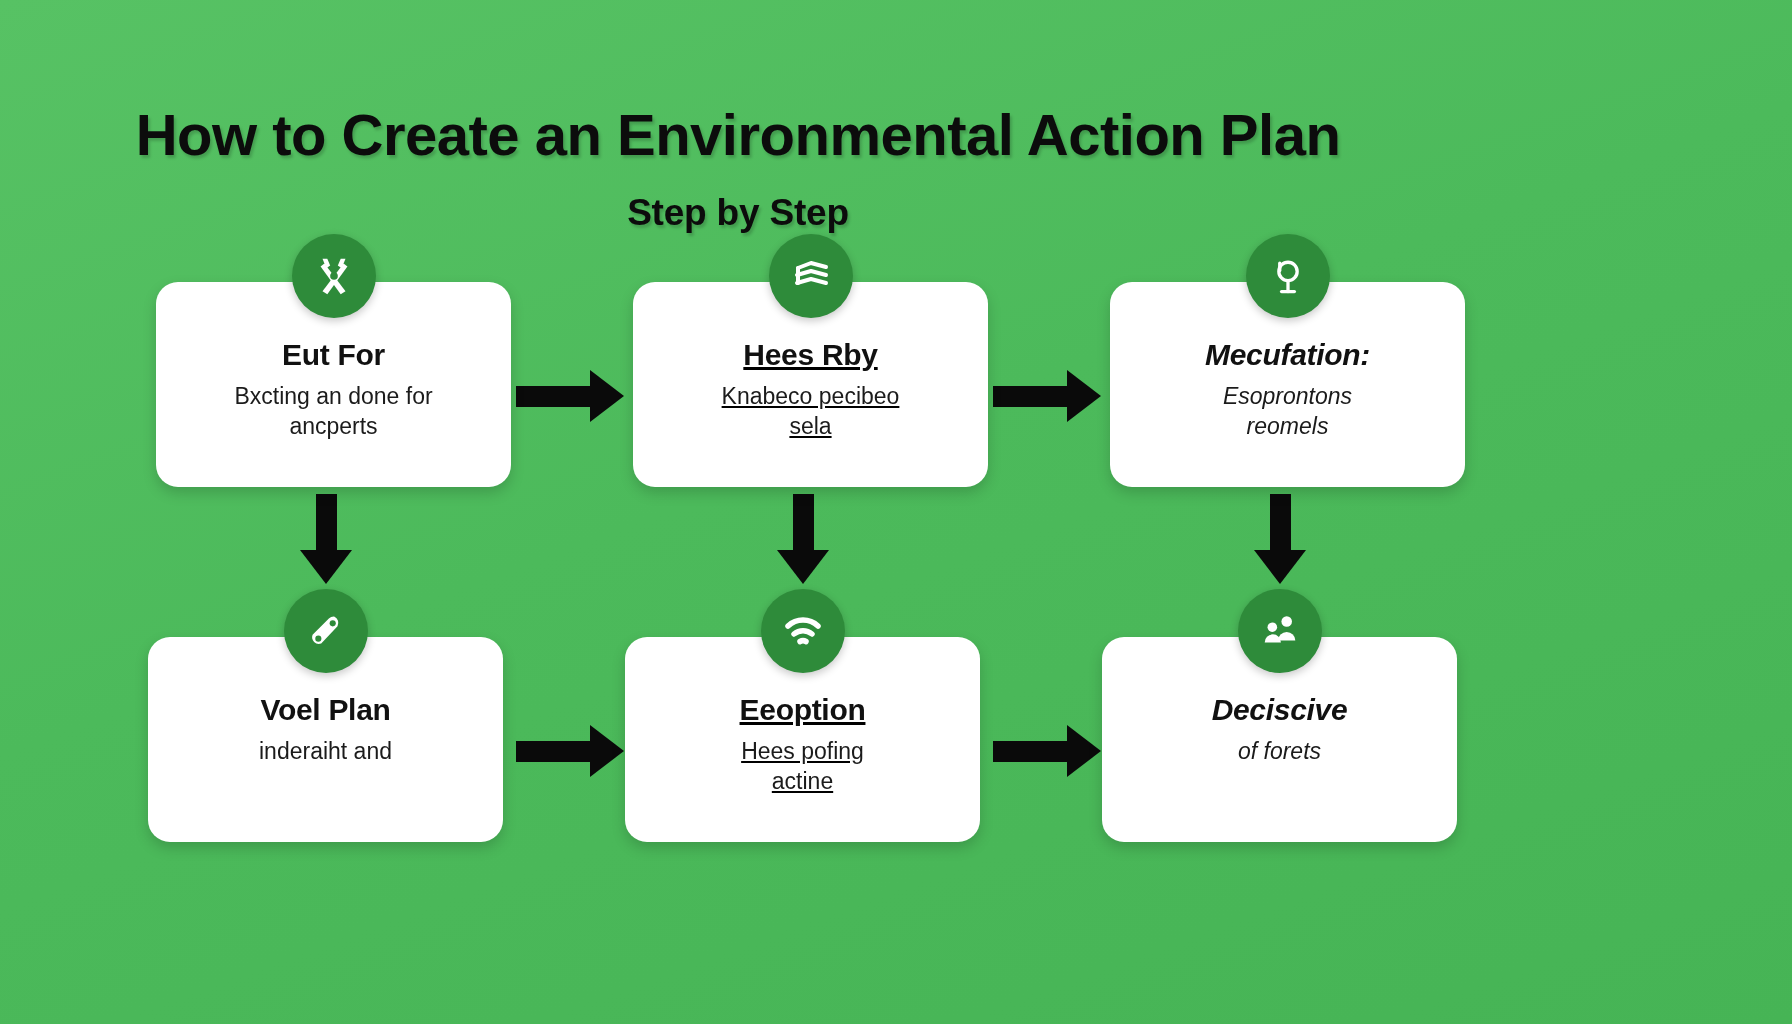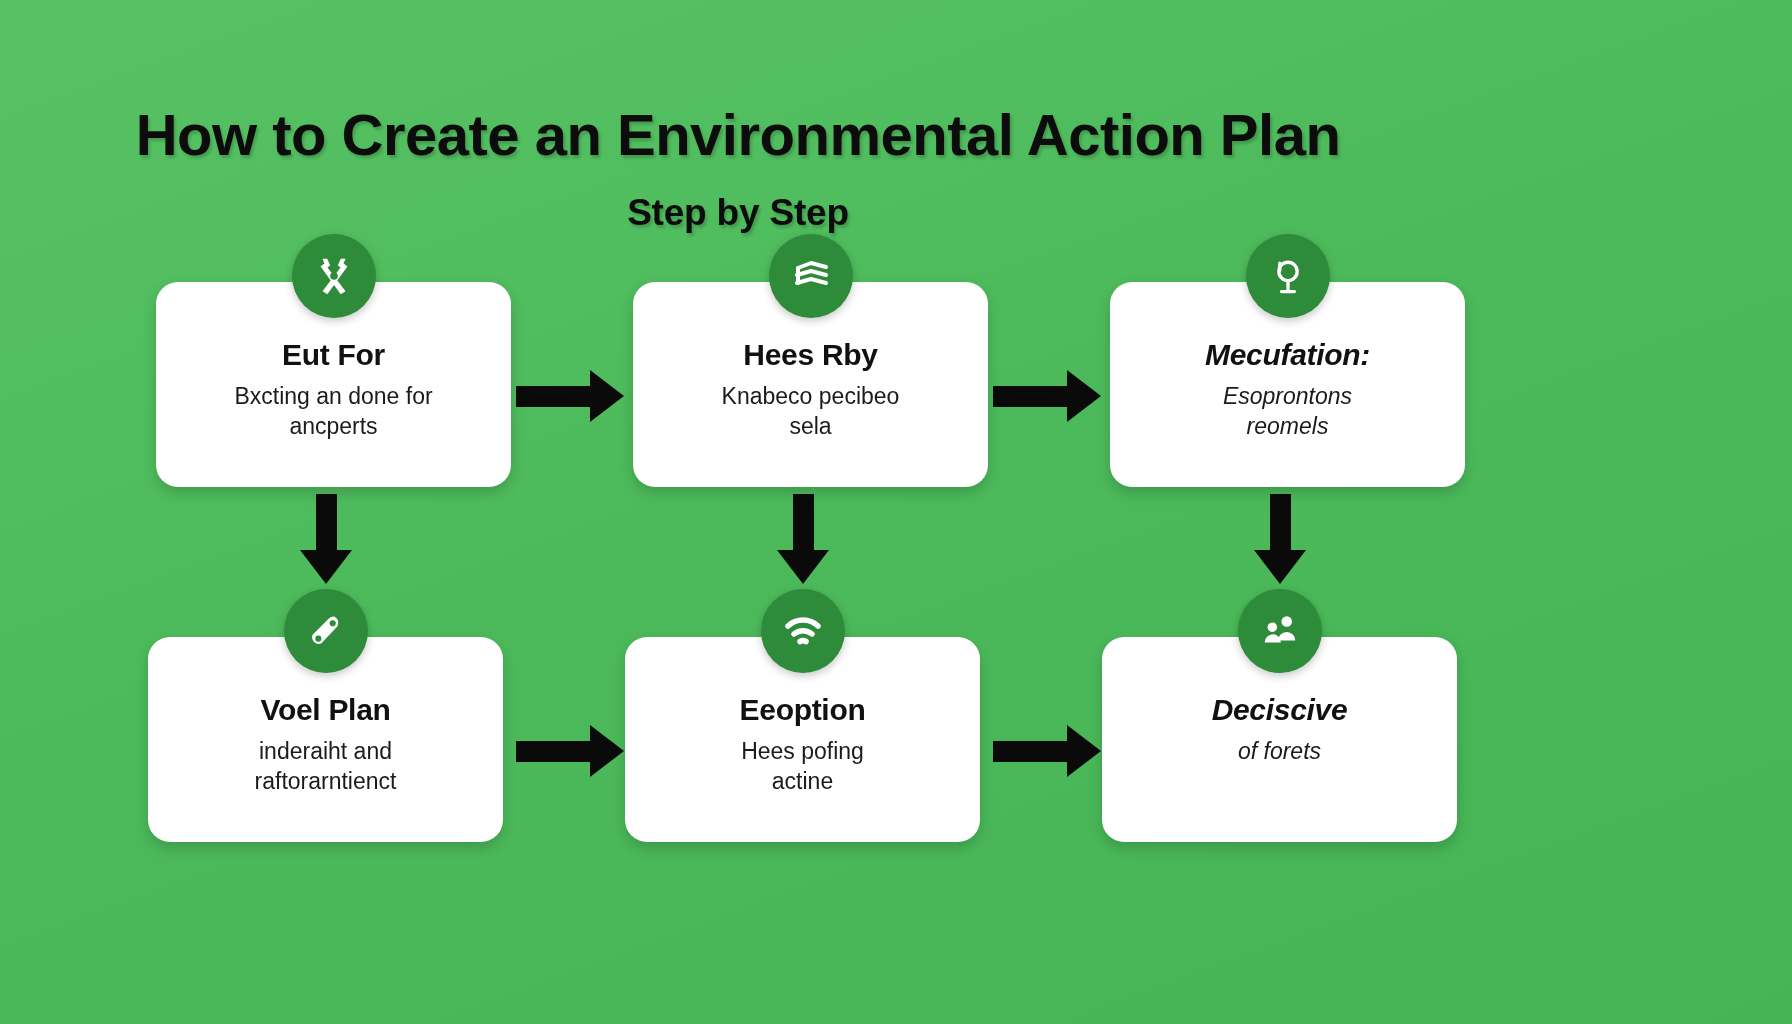--- a/index.html
+++ b/index.html
@@ -66,21 +66,21 @@
     border-radius: 22px;
     box-shadow: 0 6px 14px rgba(0,0,0,0.17);
     text-align: center;
     box-sizing: border-box;
     padding: 56px 22px 10px 22px;
   }
 
   .card.r0 { top: 0; margin-left: 8px; }
   .card.r1 { top: 355px; }
   .card.c0 { left: 0; }
-  .card.c1 { left: 477px; }
+  .card.c1 { left: 477px; text-decoration: underline; }
   .card.c2 { left: 954px; font-style: italic; }
 
   .card-title {
     font-size: 30px;
     font-weight: bold;
     color: #111111;
     line-height: 1.1;
     margin-bottom: 10px;
     letter-spacing: -0.3px;
   }
@@ -243,21 +243,20 @@
         <svg width="46" height="46" viewBox="0 0 48 48">
           <g fill="#ffffff">
             <path d="M33 9 a7.5 7.5 0 0 1 3 10 L19 37 a7 7 0 0 1 -9 -9 L27 11 a7.5 7.5 0 0 1 6 -2 z"></path>
             <circle cx="31" cy="16" r="3.2" fill="#2e8b3a"></circle>
             <circle cx="16" cy="32" r="3.2" fill="#2e8b3a"></circle>
           </g>
         </svg>
       </div>
       <div class="card-title">Voel Plan</div>
       <div class="card-desc">inderaiht and</div>
-      <div class="card-desc">raftorarntienct</div>
     </div>
 
     <div class="card r1 c1">
       <div class="badge">
         <svg width="48" height="48" viewBox="0 0 48 48">
           <g fill="none" stroke="#ffffff" stroke-linecap="round">
             <path d="M9 19 a22 22 0 0 1 30 0" stroke-width="5.5"></path>
             <path d="M15 27 a14 14 0 0 1 18 0" stroke-width="5.5"></path>
             <path d="M21 34.5 a6 6 0 0 1 6 0" stroke-width="5.5"></path>
           </g>

